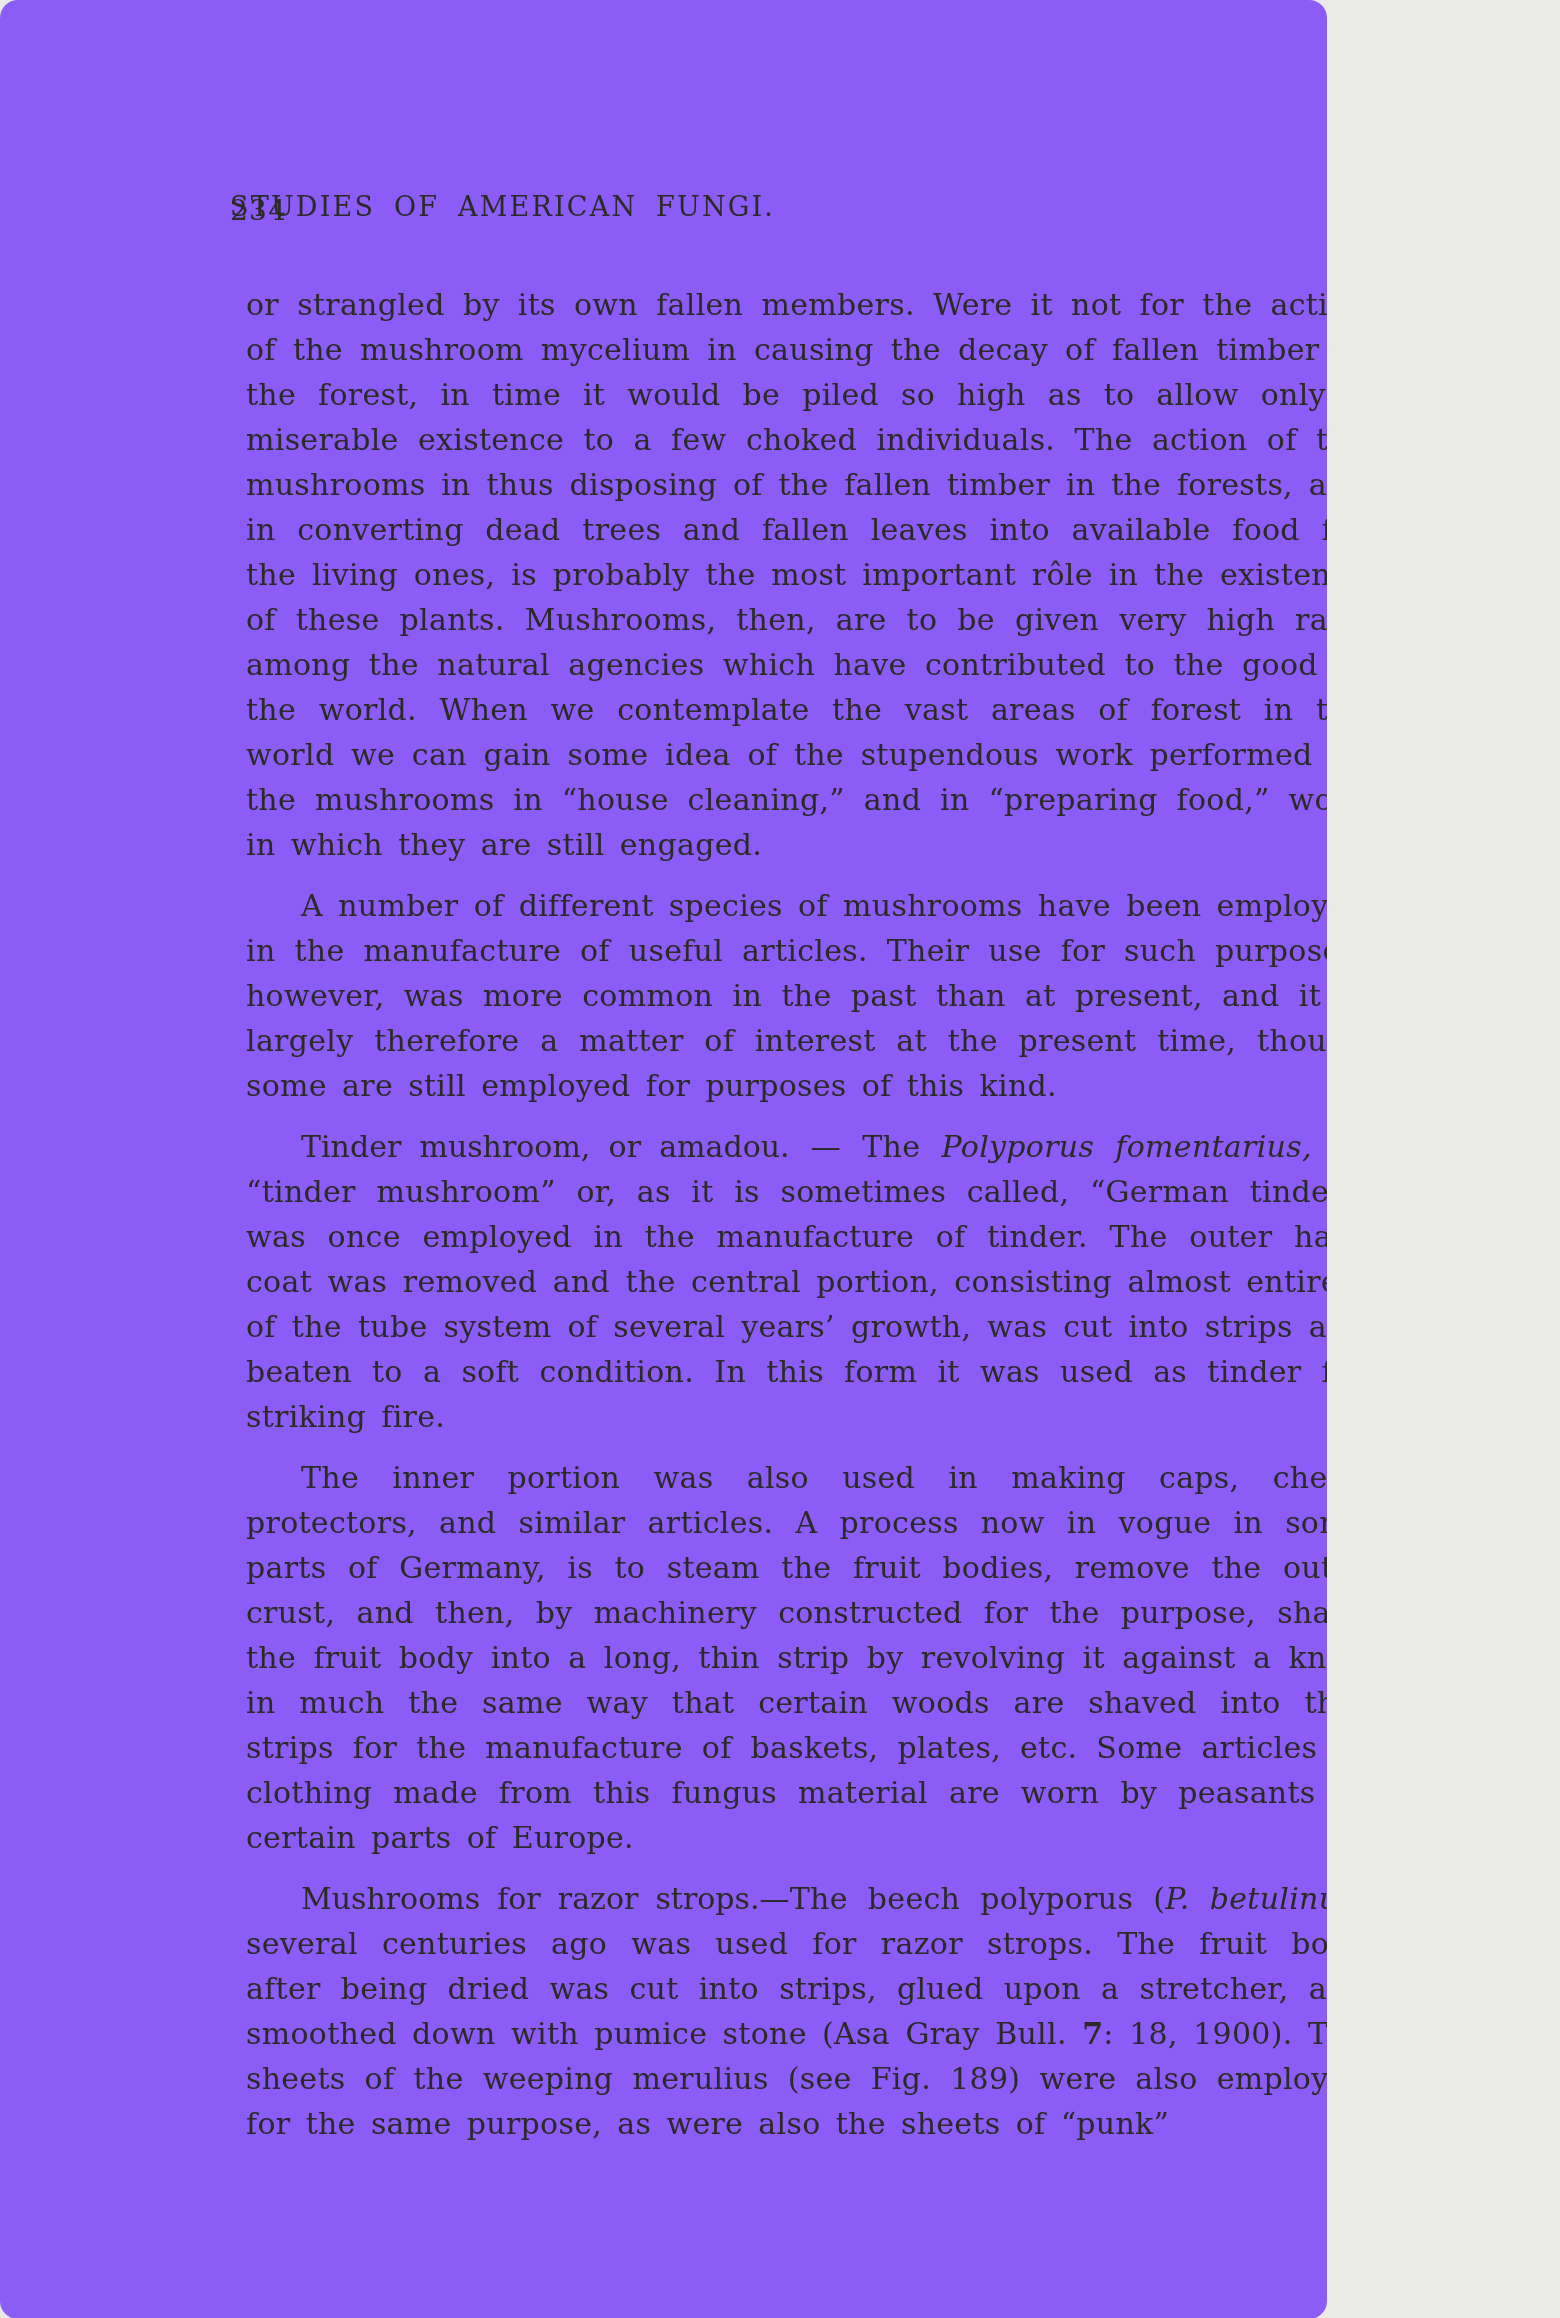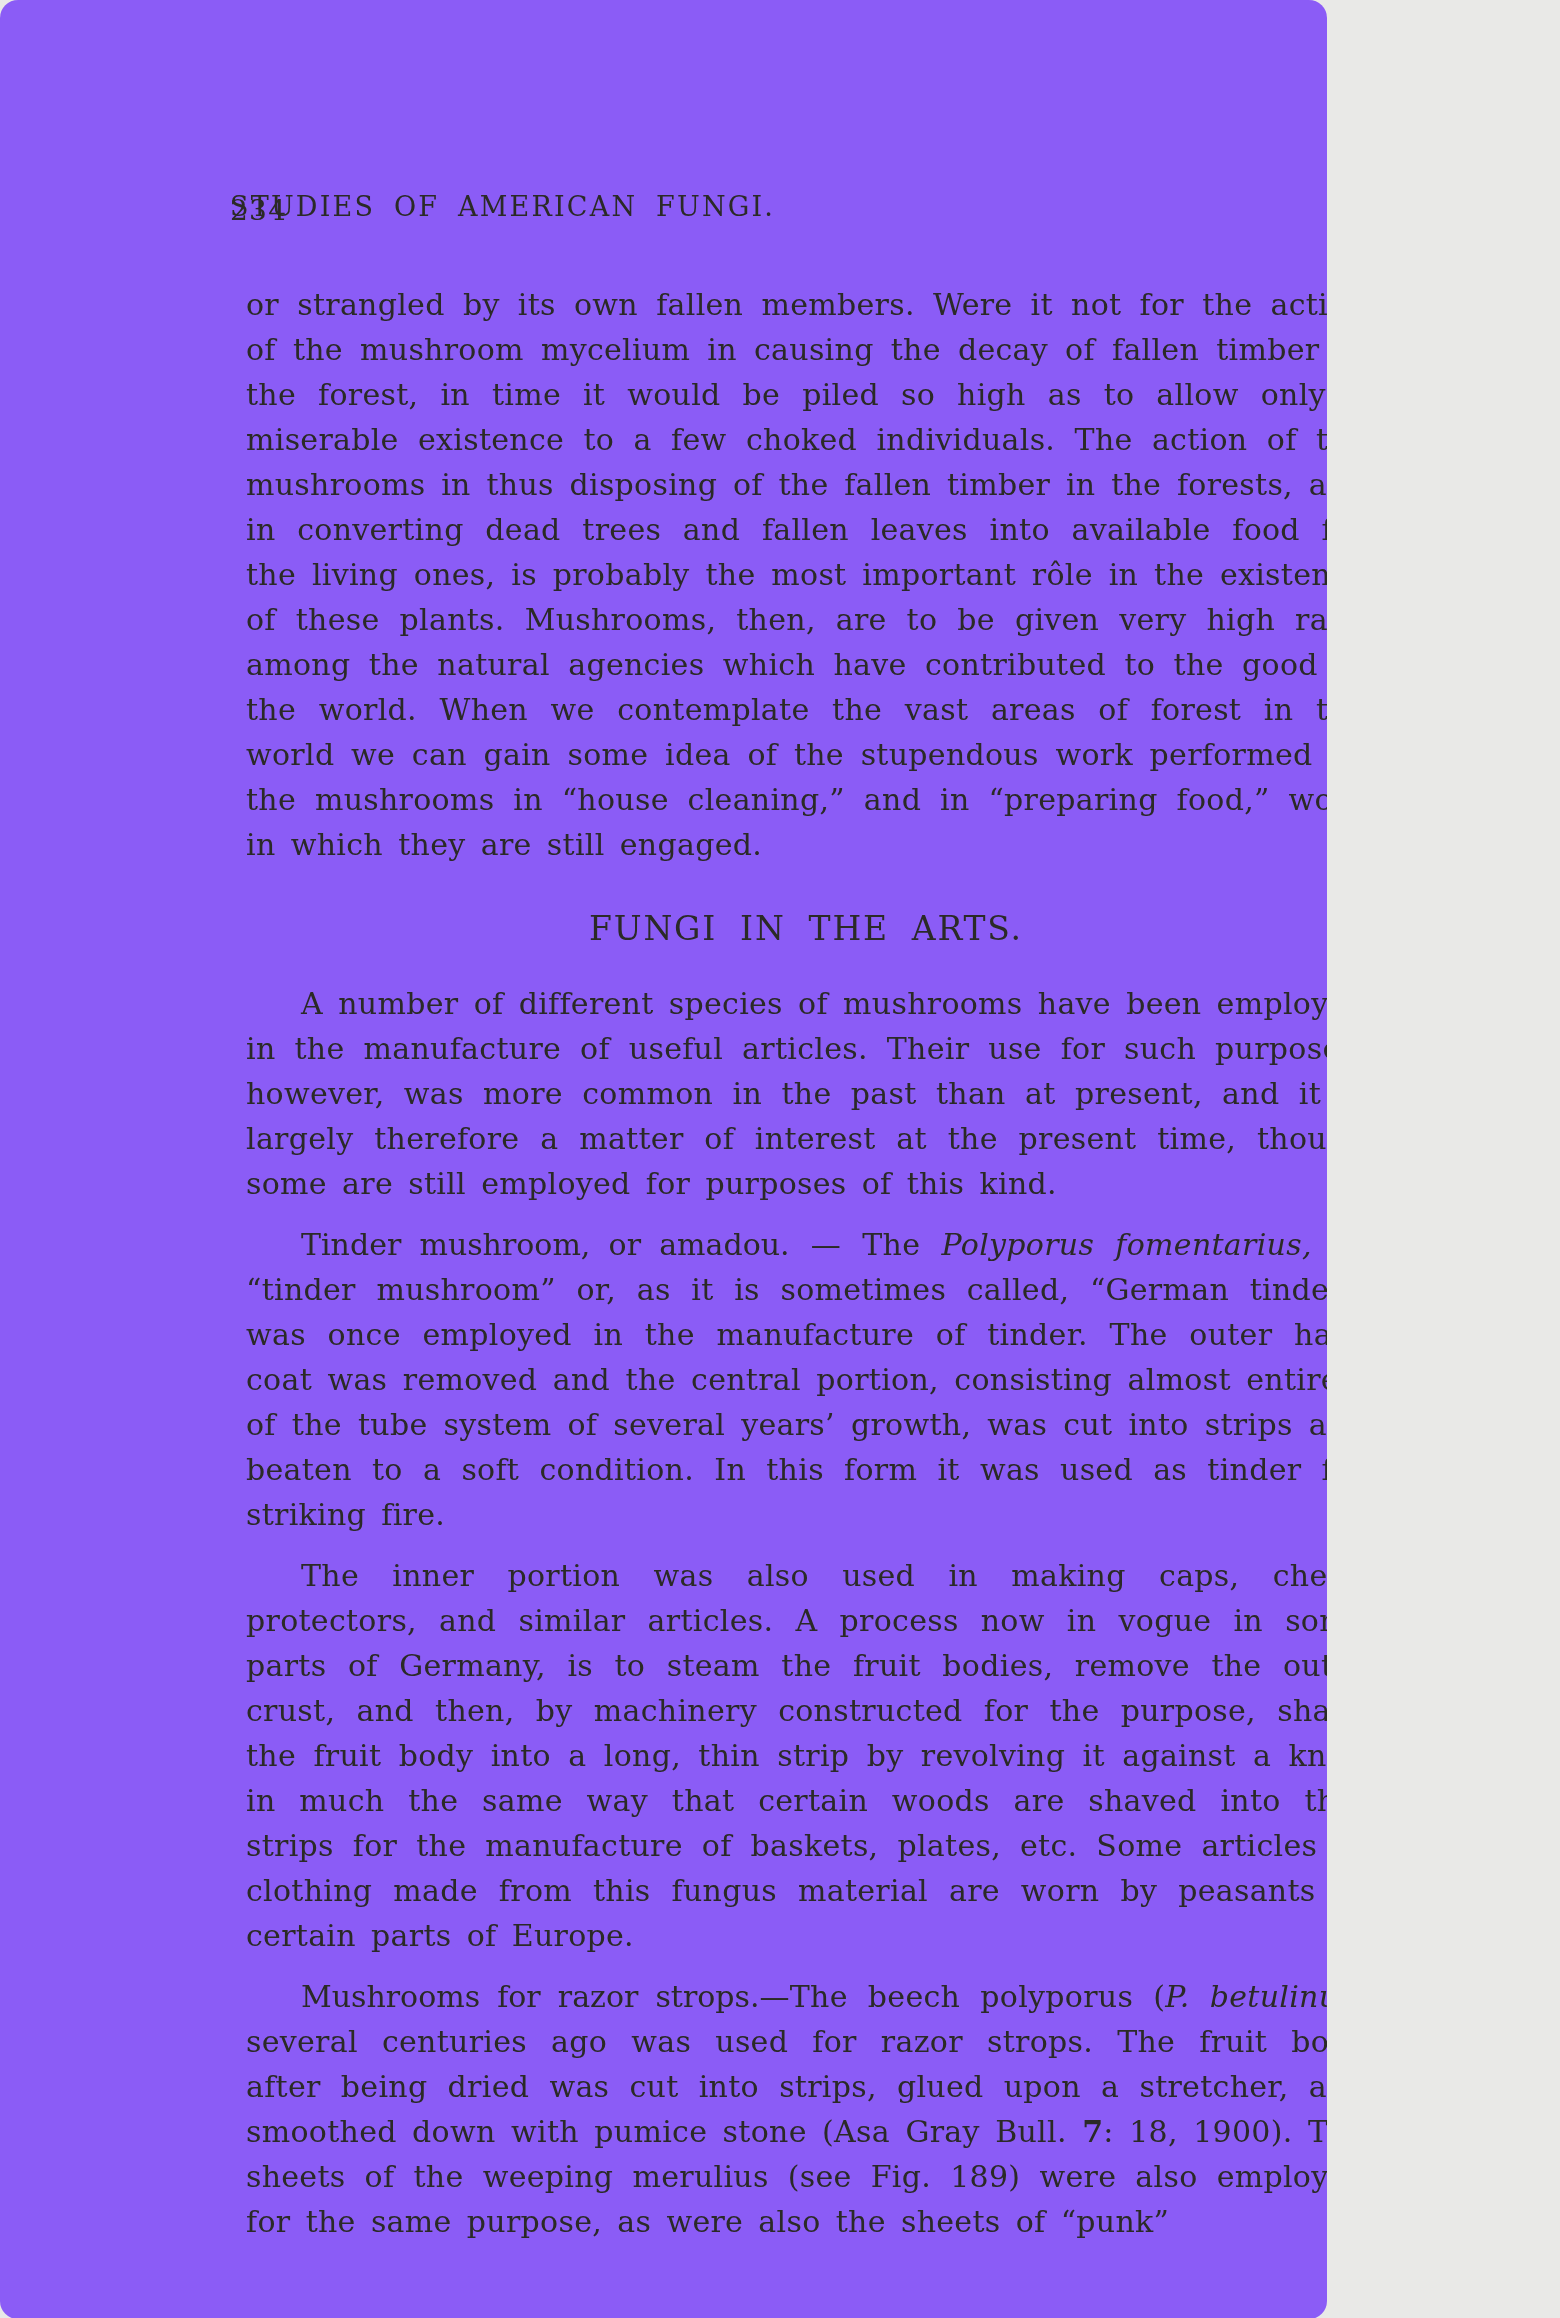--- a/index.html
+++ b/index.html
@@ -94,21 +94,20 @@
 
   <header class="running-head">
     <span class="page-number">234</span>
     <span class="running-title">STUDIES OF AMERICAN FUNGI.</span>
   </header>
 
   <main class="text-block">
 
     <p class="para no-indent">or strangled by its own fallen members.  Were it not for the action of the mushroom mycelium in causing the decay of fallen timber in the forest, in time it would be piled so high as to allow only a miserable existence to a few choked individuals.  The action of the mushrooms in thus disposing of the fallen timber in the forests, and in converting dead trees and fallen leaves into available food for the living ones, is probably the most important rôle in the existence of these plants.  Mushrooms, then, are to be given very high rank among the natural agencies which have contributed to the good of the world.  When we contemplate the vast areas of forest in the world we can gain some idea of the stupendous work performed by the mushrooms in “house cleaning,” and in “preparing food,” work in which they are still engaged.</p>
 
-    <h2 class="section-heading">FUNGI IN THE ARTS.</h2>
 
     <p class="para">A number of different species of mushrooms have been employed in the manufacture of useful articles.  Their use for such purposes, however, was more common in the past than at present, and it is largely therefore a matter of interest at the present time, though some are still employed for purposes of this kind.</p>
 
     <p class="para"><span class="lead-bold">Tinder mushroom, or amadou.</span><span> — The </span><span class="latin-italic">Polyporus fomentarius,</span><span> or “tinder mushroom” or, as it is sometimes called, “German tinder,” was once employed in the manufacture of tinder.  The outer hard coat was removed and the central portion, consisting almost entirely of the tube system of several years’ growth, was cut into strips and beaten to a soft condition.  In this form it was used as tinder for striking fire.</span></p>
 
     <p class="para">The inner portion was also used in making caps, chest-protectors, and similar articles.  A process now in vogue in some parts of Germany, is to steam the fruit bodies, remove the outer crust, and then, by machinery constructed for the purpose, shave the fruit body into a long, thin strip by revolving it against a knife in much the same way that certain woods are shaved into thin strips for the manufacture of baskets, plates, etc.  Some articles of clothing made from this fungus material are worn by peasants in certain parts of Europe.</p>
 
     <p class="para"><span class="lead-bold">Mushrooms for razor strops.</span><span>—The beech polyporus (</span><span class="latin-italic">P. betulinus</span><span>) several centuries ago was used for razor strops.  The fruit body after being dried was cut into strips, glued upon a stretcher, and smoothed down with pumice stone (Asa Gray Bull. </span><span class="vol-bold">7</span><span>: 18, 1900).  The sheets of the weeping merulius (see Fig. 189) were also employed for the same purpose, as were also the sheets of “punk”</span></p>
 
   </main>

